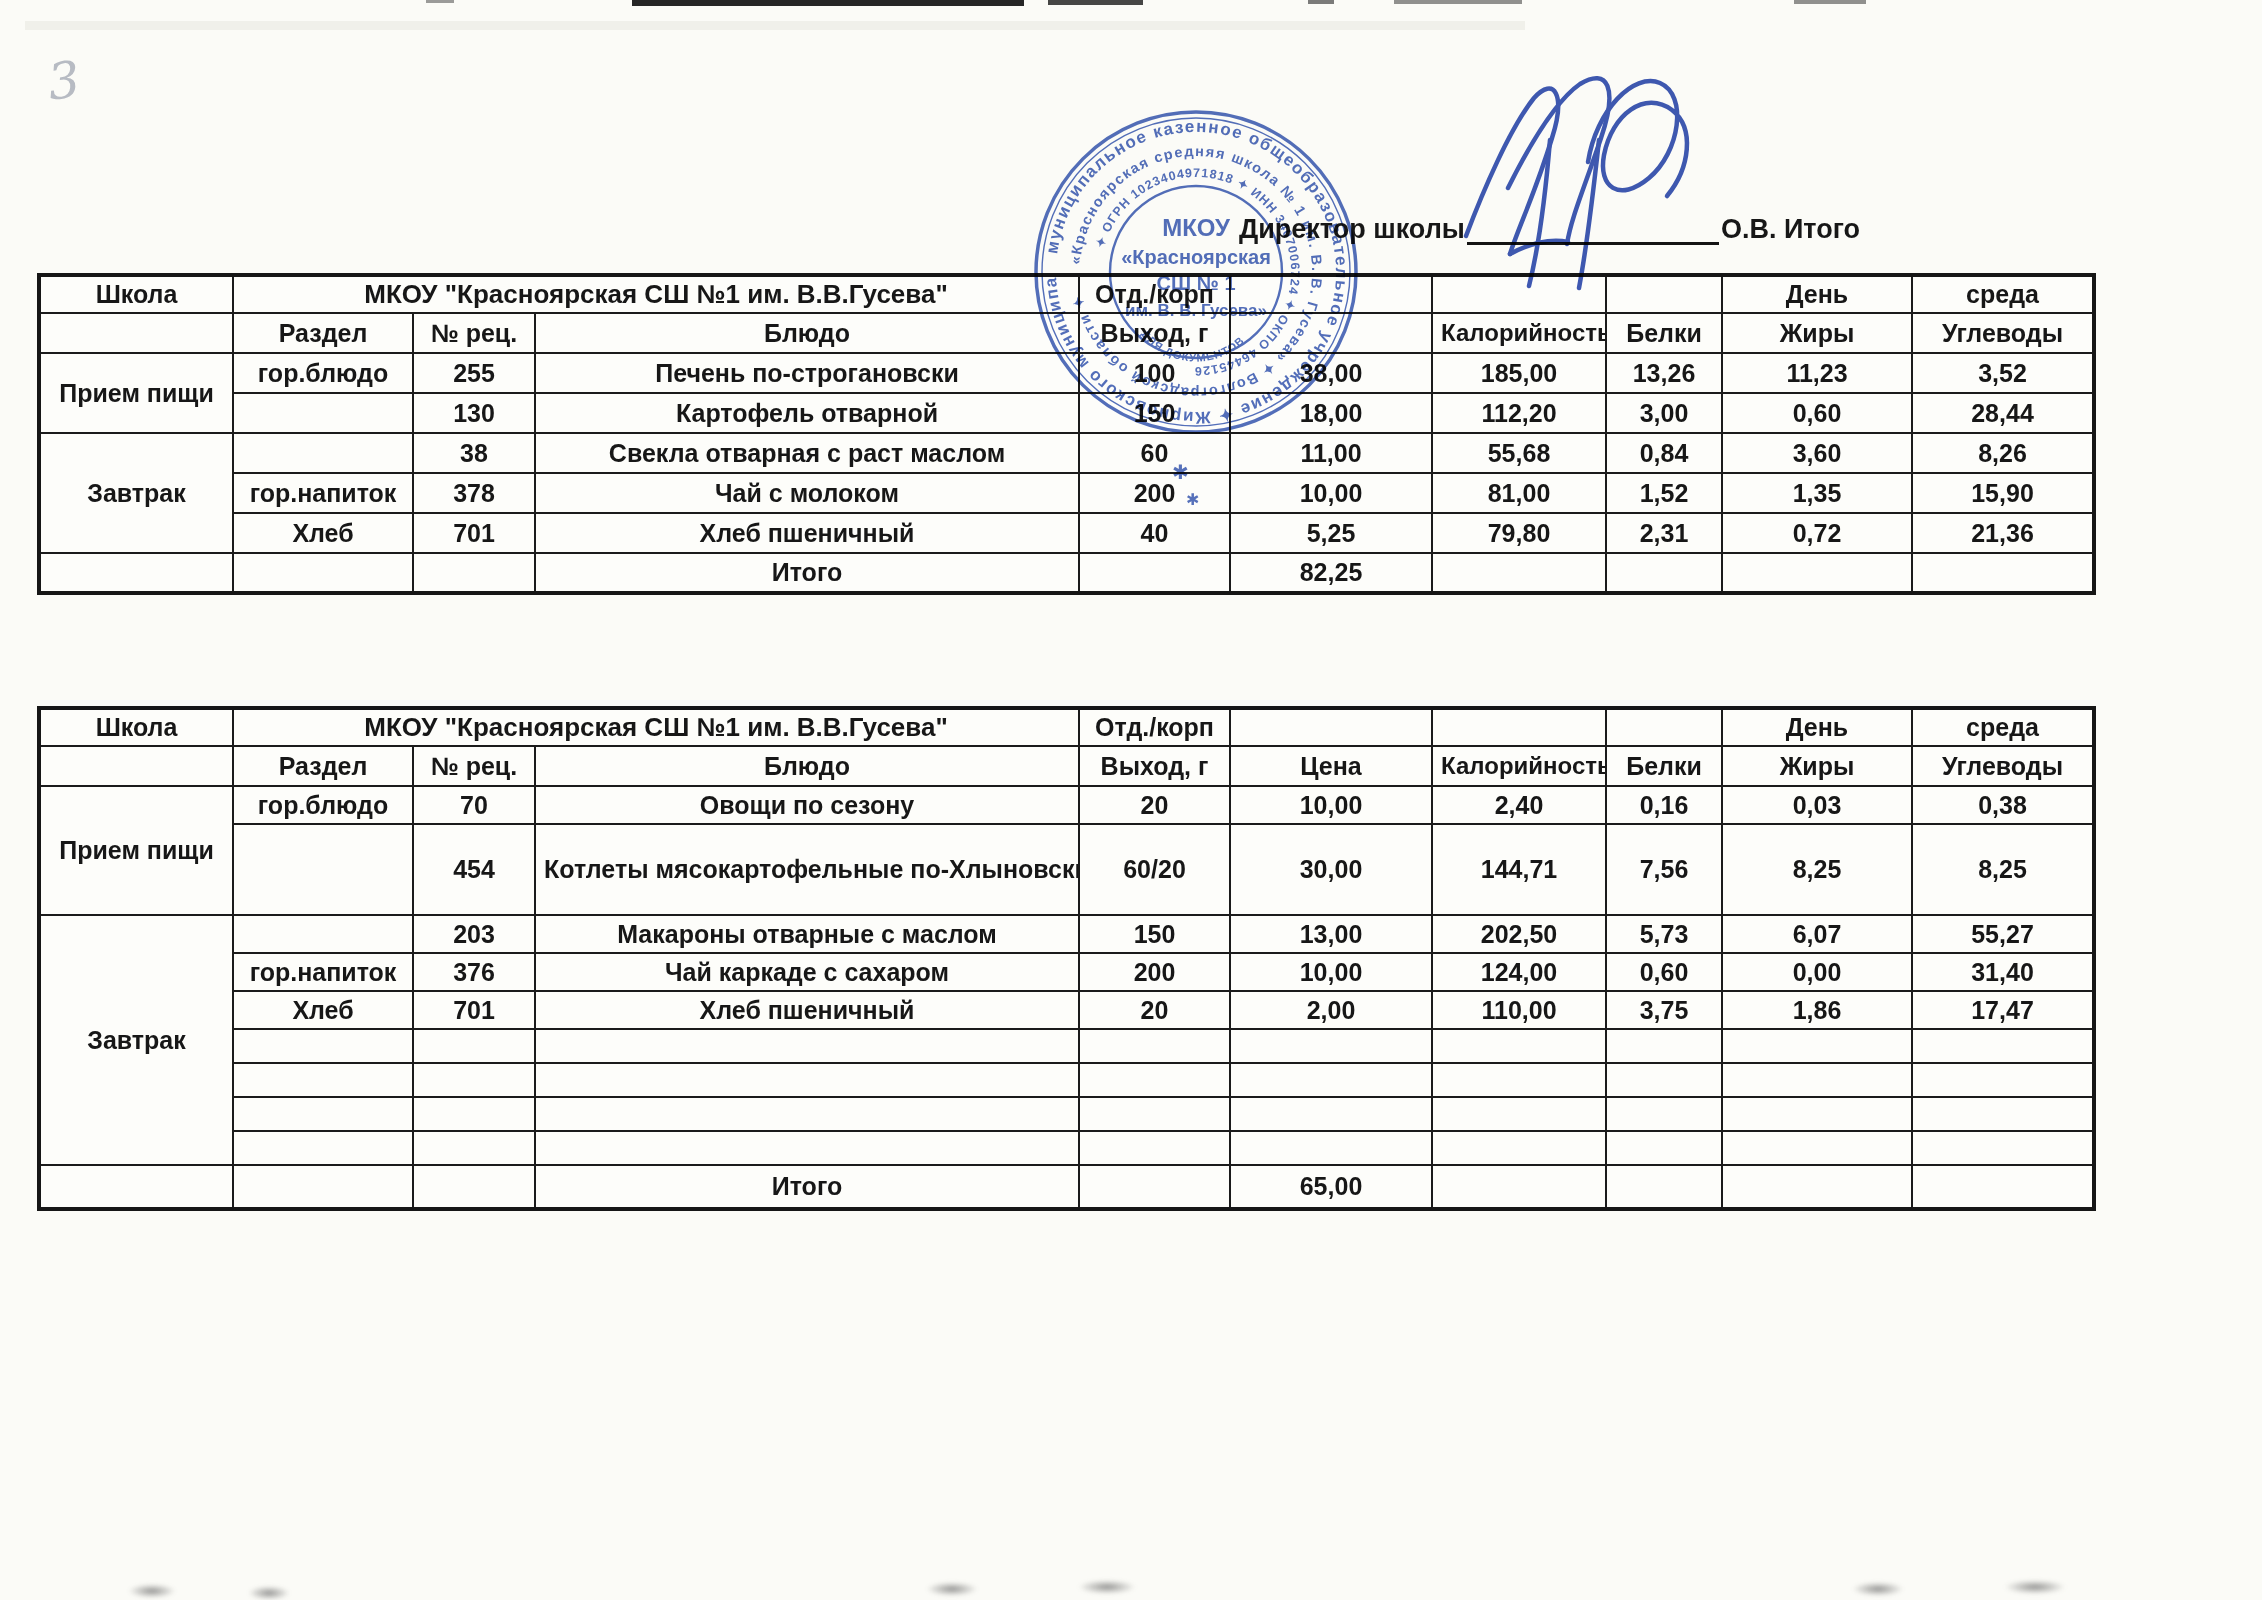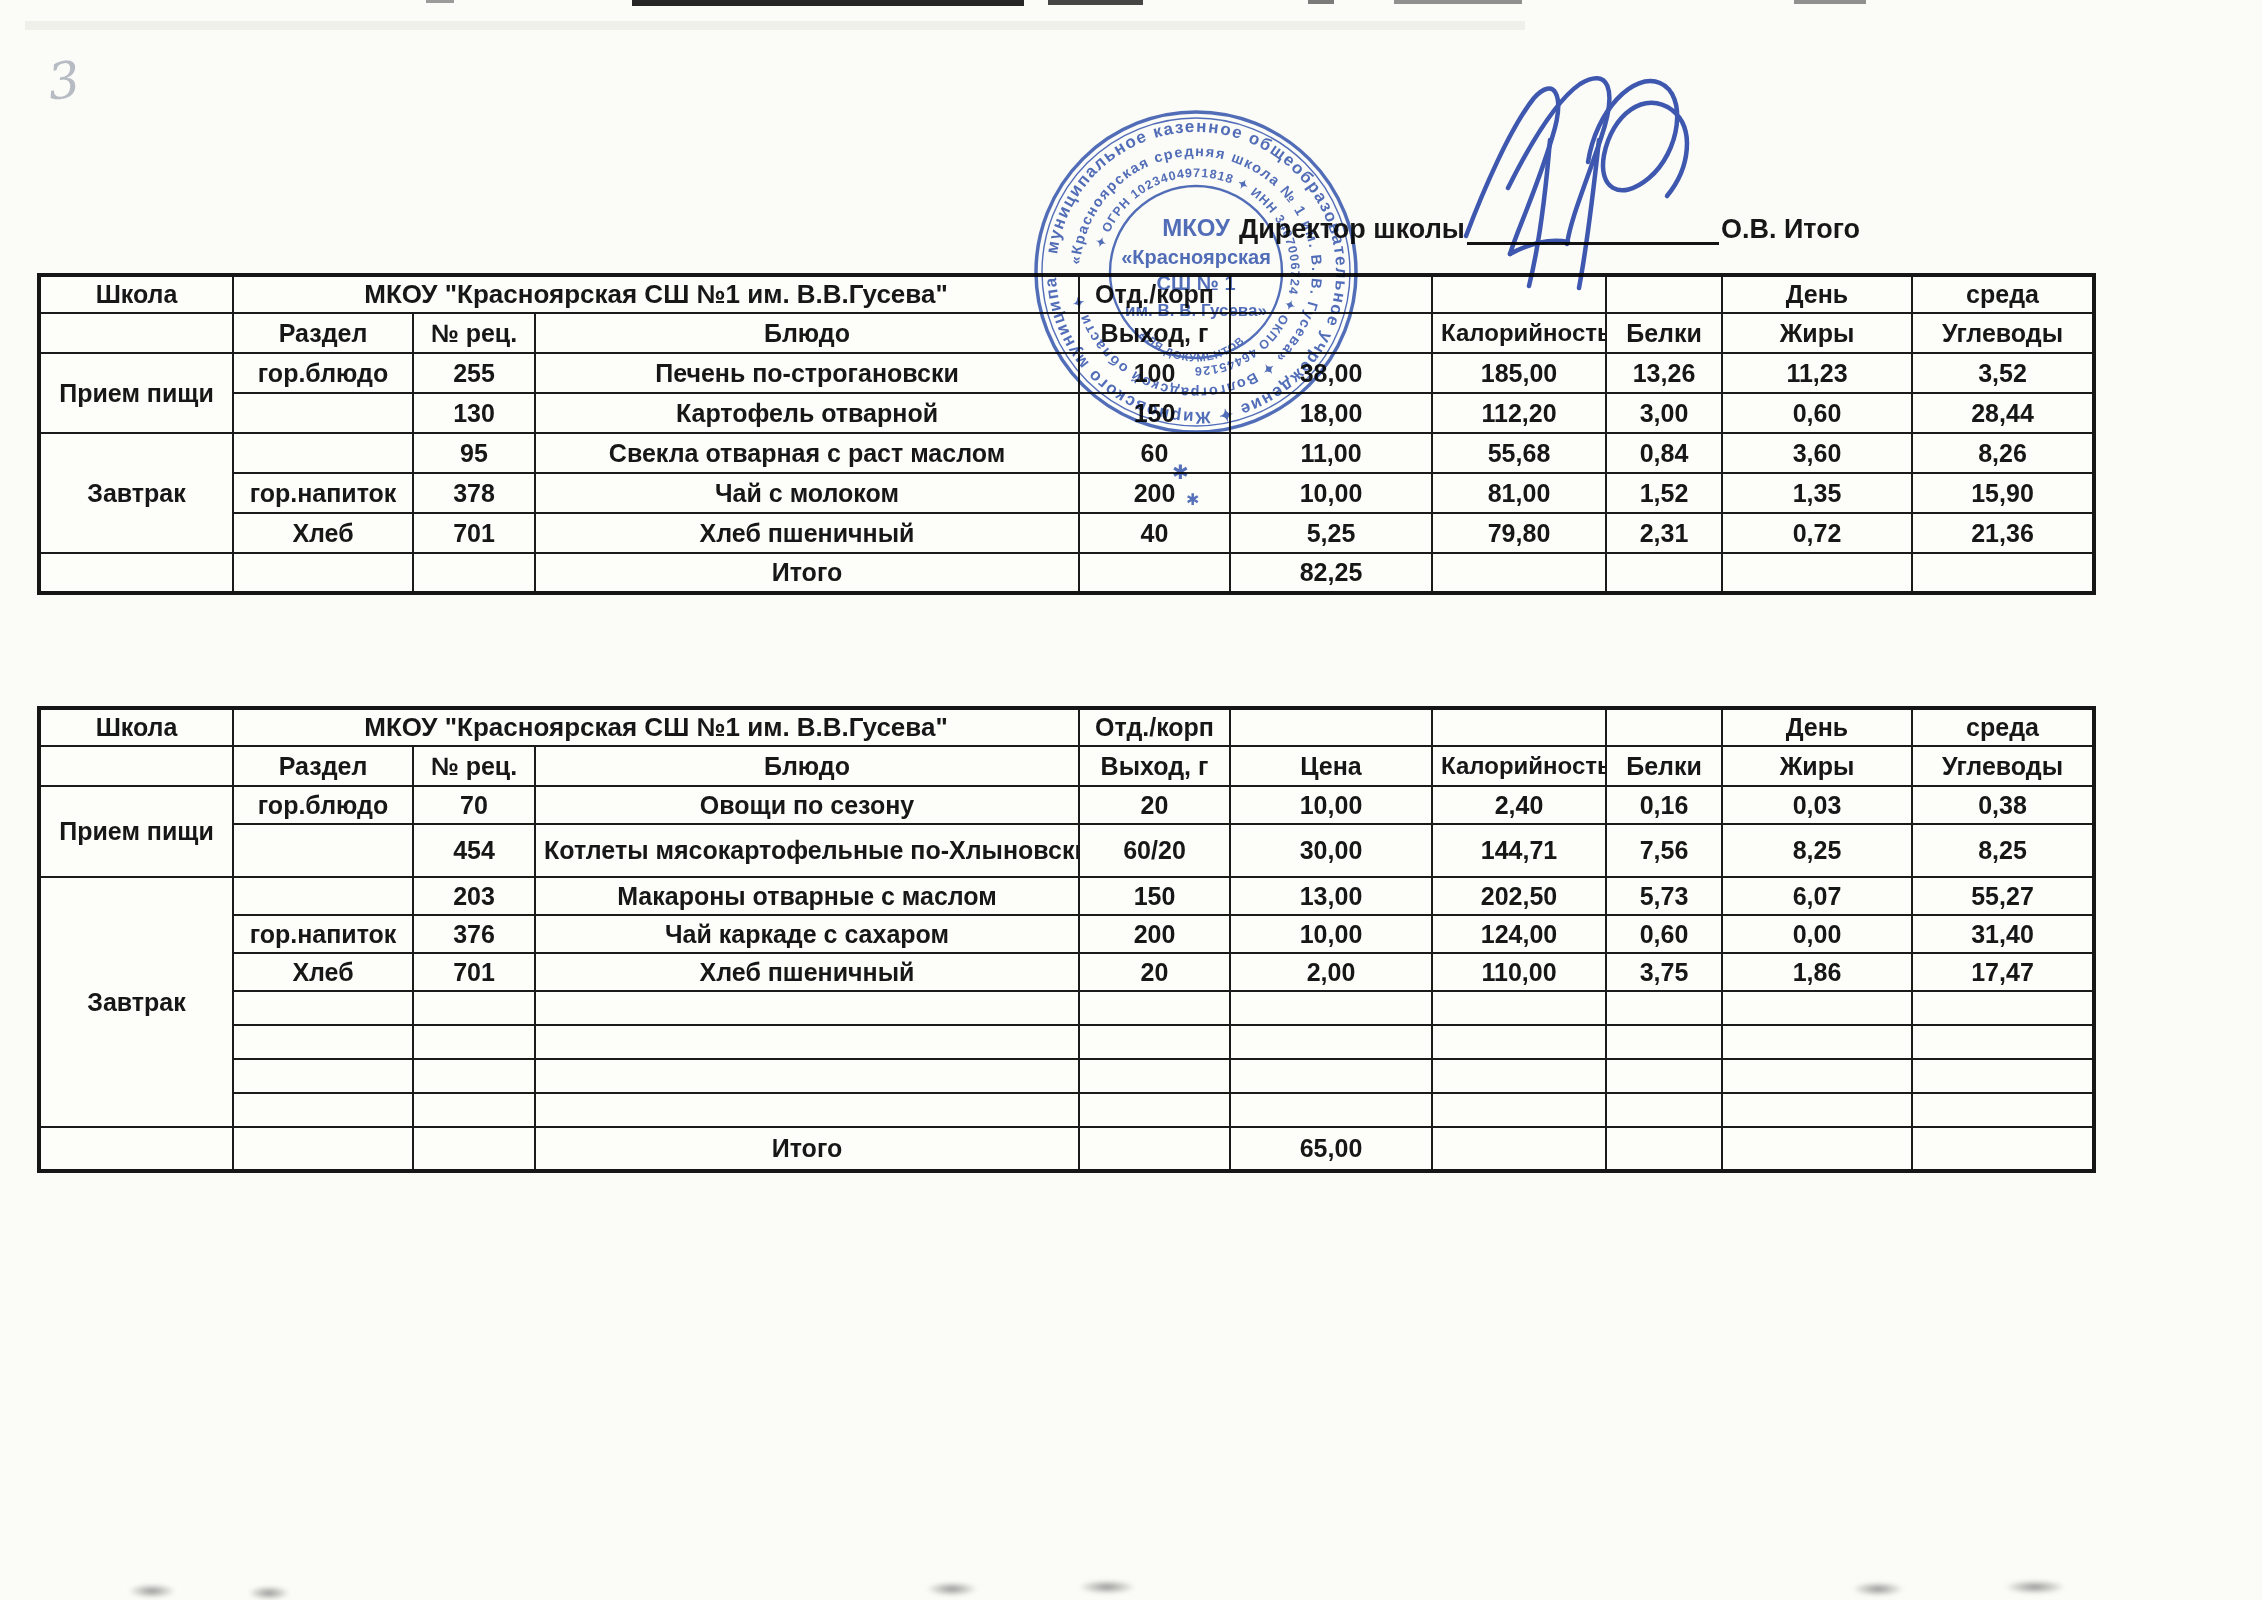--- a/index.html
+++ b/index.html
@@ -116,21 +116,21 @@
     <td class="shade bb3">150</td>
     <td class="shade bb3">18,00</td>
     <td class="shade bb3">112,20</td>
     <td class="shade bb3">3,00</td>
     <td class="shade bb3">0,60</td>
     <td class="shade bb3">28,44</td>
   </tr>
   <tr style="height:40px">
     <td rowspan="3" class="left vtop bb3">Завтрак</td>
     <td class="shade left"></td>
-    <td class="shade">95</td>
+    <td class="shade">38</td>
     <td class="shade left">Свекла отварная с раст маслом</td>
     <td class="shade">60</td>
     <td class="shade">11,00</td>
     <td class="shade">55,68</td>
     <td class="shade">0,84</td>
     <td class="shade">3,60</td>
     <td class="shade">8,26</td>
   </tr>
   <tr style="height:40px">
     <td class="shade left">гор.напиток</td>
@@ -210,21 +210,21 @@
     <td class="shade left">гор.блюдо</td>
     <td class="shade">70</td>
     <td class="shade left">Овощи по сезону</td>
     <td class="shade">20</td>
     <td class="shade">10,00</td>
     <td class="shade">2,40</td>
     <td class="shade">0,16</td>
     <td class="shade">0,03</td>
     <td class="shade">0,38</td>
   </tr>
-  <tr style="height:53px">
+  <tr style="height:91px">
     <td class="shade left bb3"></td>
     <td class="shade vbot bb3">454</td>
     <td class="shade left wrap bb3">Котлеты мясокартофельные по-Хлыновски</td>
     <td class="shade bb3">60/20</td>
     <td class="shade bb3">30,00</td>
     <td class="shade bb3">144,71</td>
     <td class="shade bb3">7,56</td>
     <td class="shade bb3">8,25</td>
     <td class="shade bb3">8,25</td>
   </tr>

